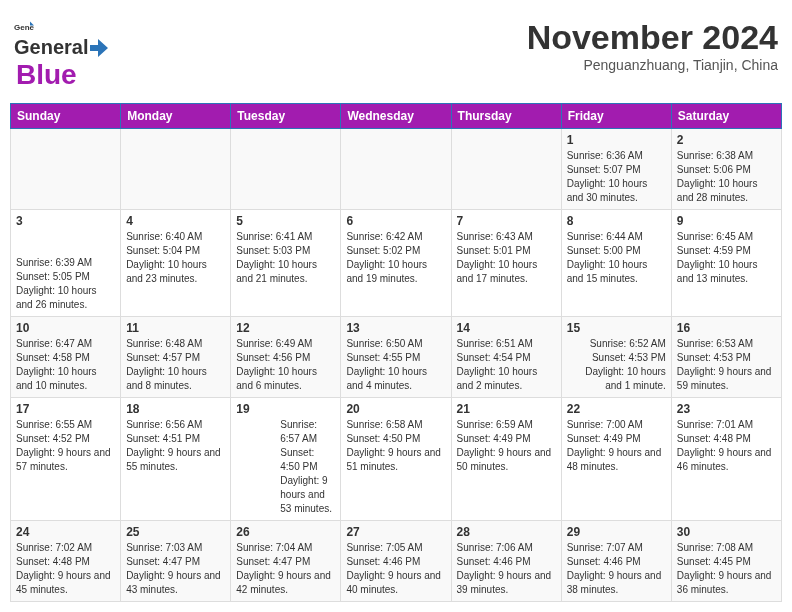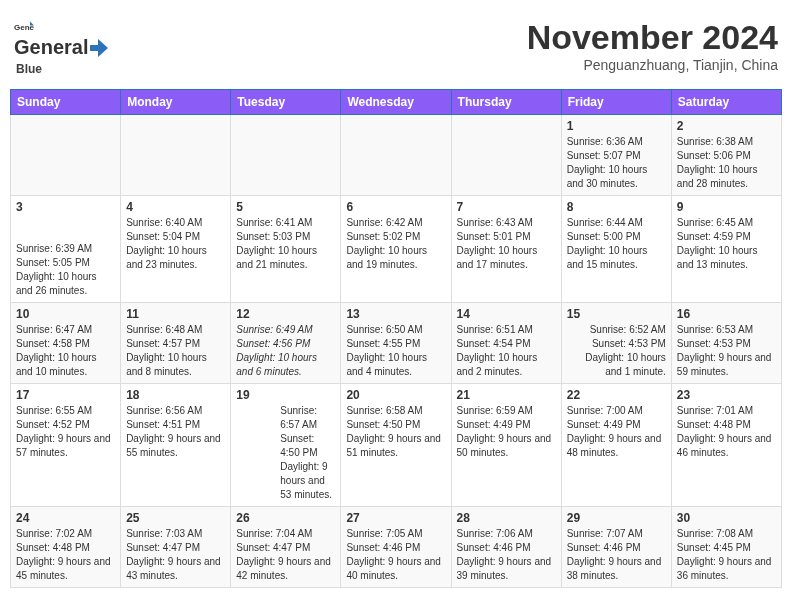--- a/index.html
+++ b/index.html
@@ -33,21 +33,21 @@
     }
     .title-area {
       text-align: right;
     }
     .calendar {
       width: 100%;
       border-collapse: collapse;
       border: 1px solid #ccc;
     }
     .calendar th {
-      background-color: #8b5cf6;
+      background-color: #a21caf;
       color: #fff;
       text-align: left;
       padding: 5px 6px;
       font-size: 12px;
       border: 1px solid #2b74b8;
     }
     .calendar td {
       width: 14.28%;
       vertical-align: top;
       padding: 4px 5px;
@@ -88,21 +88,21 @@
         <polygon points="32,2 40,10 32,10" fill="#2b74b8"></polygon>
       </svg>
     </div>
     <div style="display:flex; align-items:center; gap:0px; margin-top:-2px;">
       <span style="font-size:20px; font-weight:bold; color:#333; font-family:Arial;">General</span>
       <svg width="22" height="22" viewBox="0 0 22 22">
         <polygon points="10,2 20,11 10,20 10,14 2,14 2,8 10,8" fill="#2b74b8"></polygon>
       </svg>
     </div>
     <div>
-      <span style="font-size:12px; font-weight:bold; color:#404040; font-family:Arial; margin-left:2px;">Blue</span>
+      <span style="font-size:28px; font-weight:bold; color:#a21caf; font-family:Arial; margin-left:2px;">Blue</span>
     </div>
   </div>
   <div class="title-area">
     <div style="font-size:34px; font-weight:bold; color:#333;">November 2024</div>
     <div style="font-size:14px; color:#555;">Penguanzhuang, Tianjin, China</div>
   </div>
 </div>
 
 <table class="calendar">
   <thead>
@@ -188,21 +188,21 @@
 Daylight: 10 hours and 10 minutes.</div>
         </td>
         <td>
           <span class="day-number">11</span>
           <div class="day-info" style="white-space: pre-wrap;">Sunrise: 6:48 AM
 Sunset: 4:57 PM
 Daylight: 10 hours and 8 minutes.</div>
         </td>
         <td>
           <span class="day-number">12</span>
-          <div class="day-info" style="white-space: pre-wrap; font-style: italic;">Sunrise: 6:49 AM
+          <div class="day-info" style="white-space: pre-wrap;">Sunrise: 6:49 AM
 Sunset: 4:56 PM
 Daylight: 10 hours and 6 minutes.</div>
         </td>
         <td>
           <span class="day-number">13</span>
           <div class="day-info" style="white-space: pre-wrap;">Sunrise: 6:50 AM
 Sunset: 4:55 PM
 Daylight: 10 hours and 4 minutes.</div>
         </td>
         <td>

